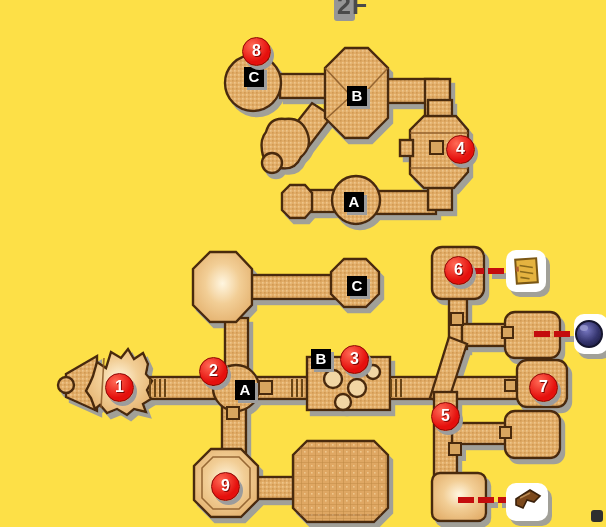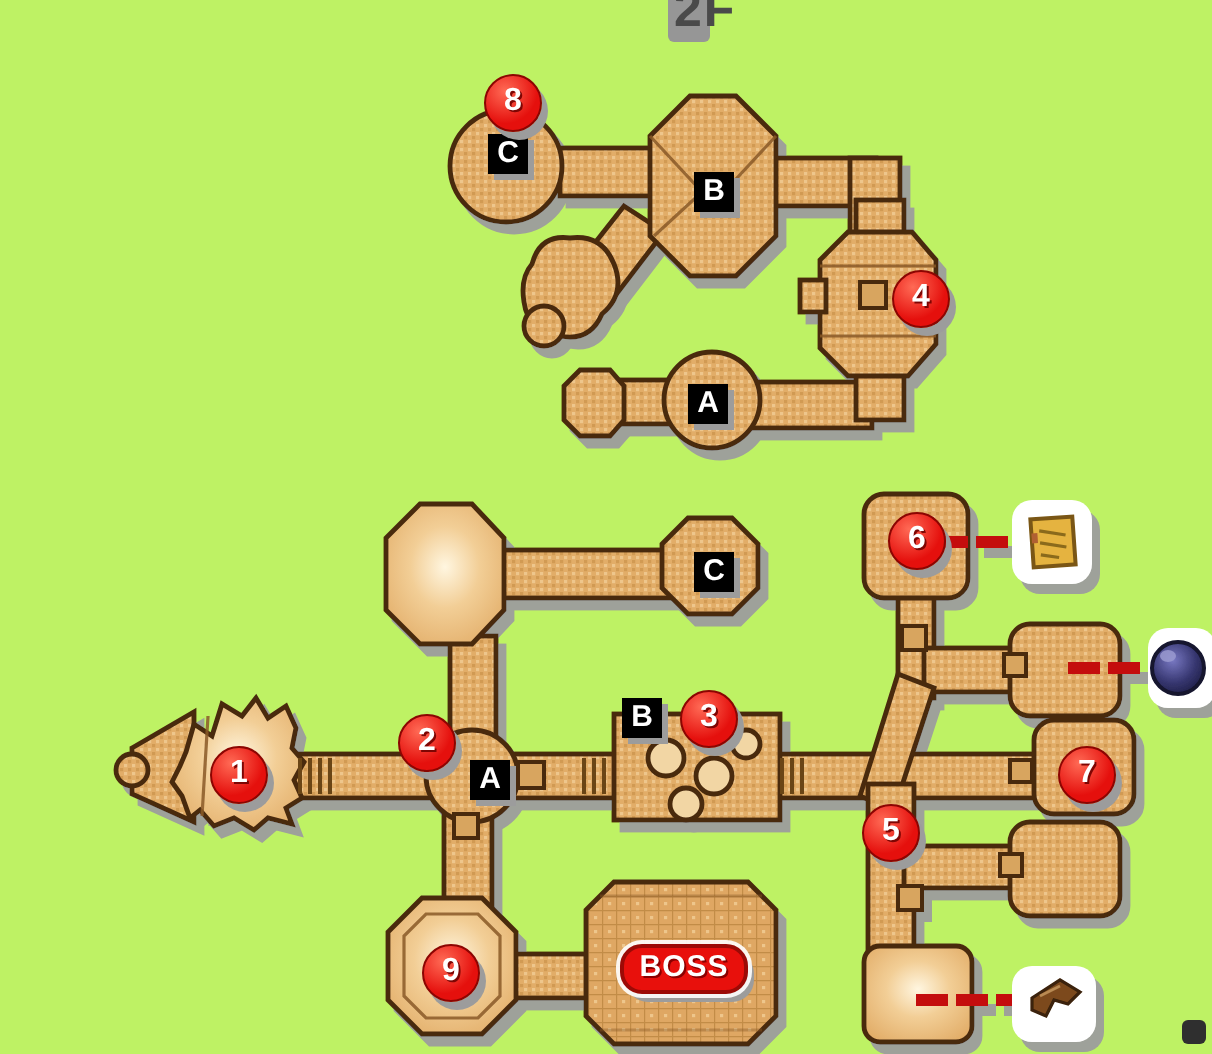--- a/index.html
+++ b/index.html
@@ -1,17 +1,17 @@
 <!DOCTYPE html>
 <html><head>
 <meta charset="utf-8">
 <style>
   html,body{margin:0;padding:0;background:#fff;}
   .stage{
-    position:relative;width:606px;height:527px;background:#bef264;
+    position:relative;width:606px;height:527px;background:#fde047;
     overflow:hidden;font-family:"Liberation Sans",sans-serif;
   }
   .stage svg{position:absolute;left:0;top:0;}
   
   .badge{
     position:absolute;width:27px;height:27px;border-radius:50%;
     background:radial-gradient(circle at 35% 28%, #ff6a55, var(--badge-red) 62%);
     border:1px solid #8c0502;
     color:var(--badge-text);font-size:16px;font-weight:900;line-height:26px;
     text-align:center;text-shadow:1px 1px 0 #7e0503;
@@ -189,21 +189,20 @@
       <g>
         <path d="M516,499 L530,490 L540,496 L534,502 L527,500 L523,508 L516,505 Z" style="fill:var(--item-brown)" stroke="#3A2008" stroke-width="1.6"></path>
         <path d="M520,498 L530,493" fill="none" stroke="#B98A52" stroke-width="1.4"></path>
       </g>
     </g>
   </svg>
 
   <div class="floor-chip"></div>
   <div class="floor-label">2F</div>
 
-  <div class="boss-label">BOSS</div>
 
   <div class="badge" style="left:105px;top:373px">1</div>
   <div class="badge" style="left:199px;top:357px">2</div>
   <div class="badge" style="left:340px;top:345px">3</div>
   <div class="badge" style="left:446px;top:135px">4</div>
   <div class="badge" style="left:431px;top:402px">5</div>
   <div class="badge" style="left:444px;top:256px">6</div>
   <div class="badge" style="left:529px;top:373px">7</div>
   <div class="badge" style="left:242px;top:37px">8</div>
   <div class="badge" style="left:211px;top:472px">9</div>

